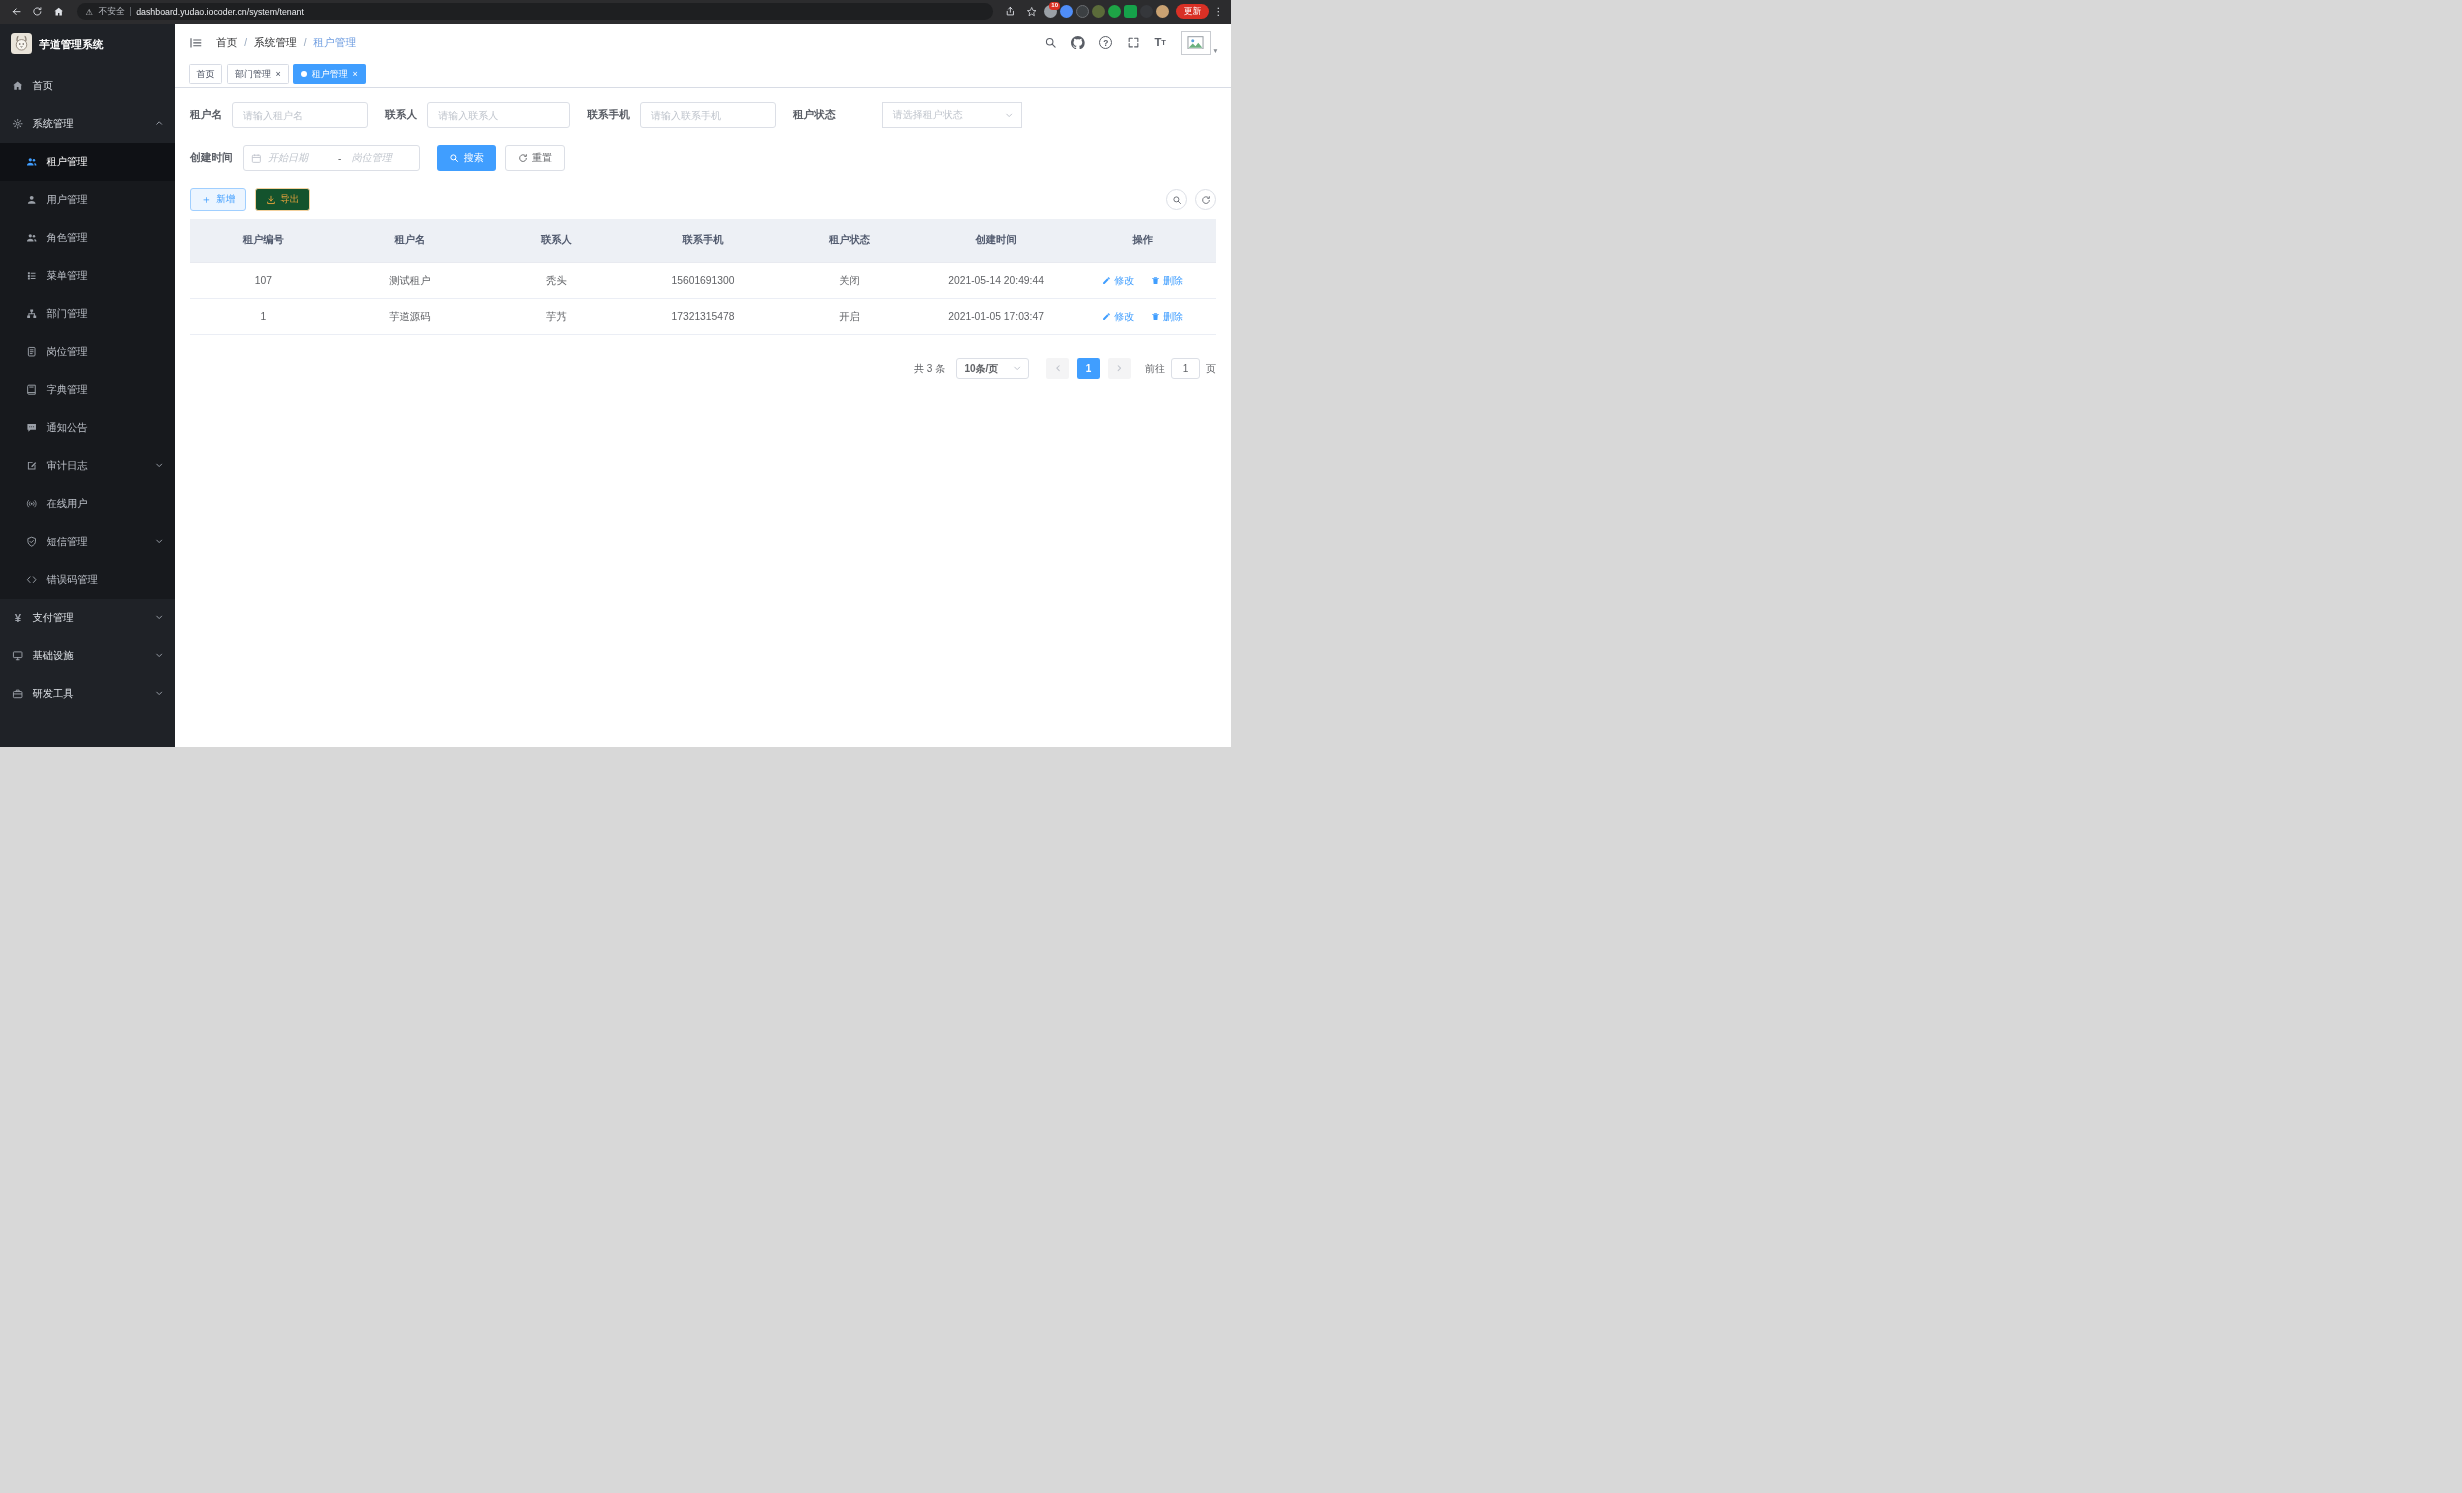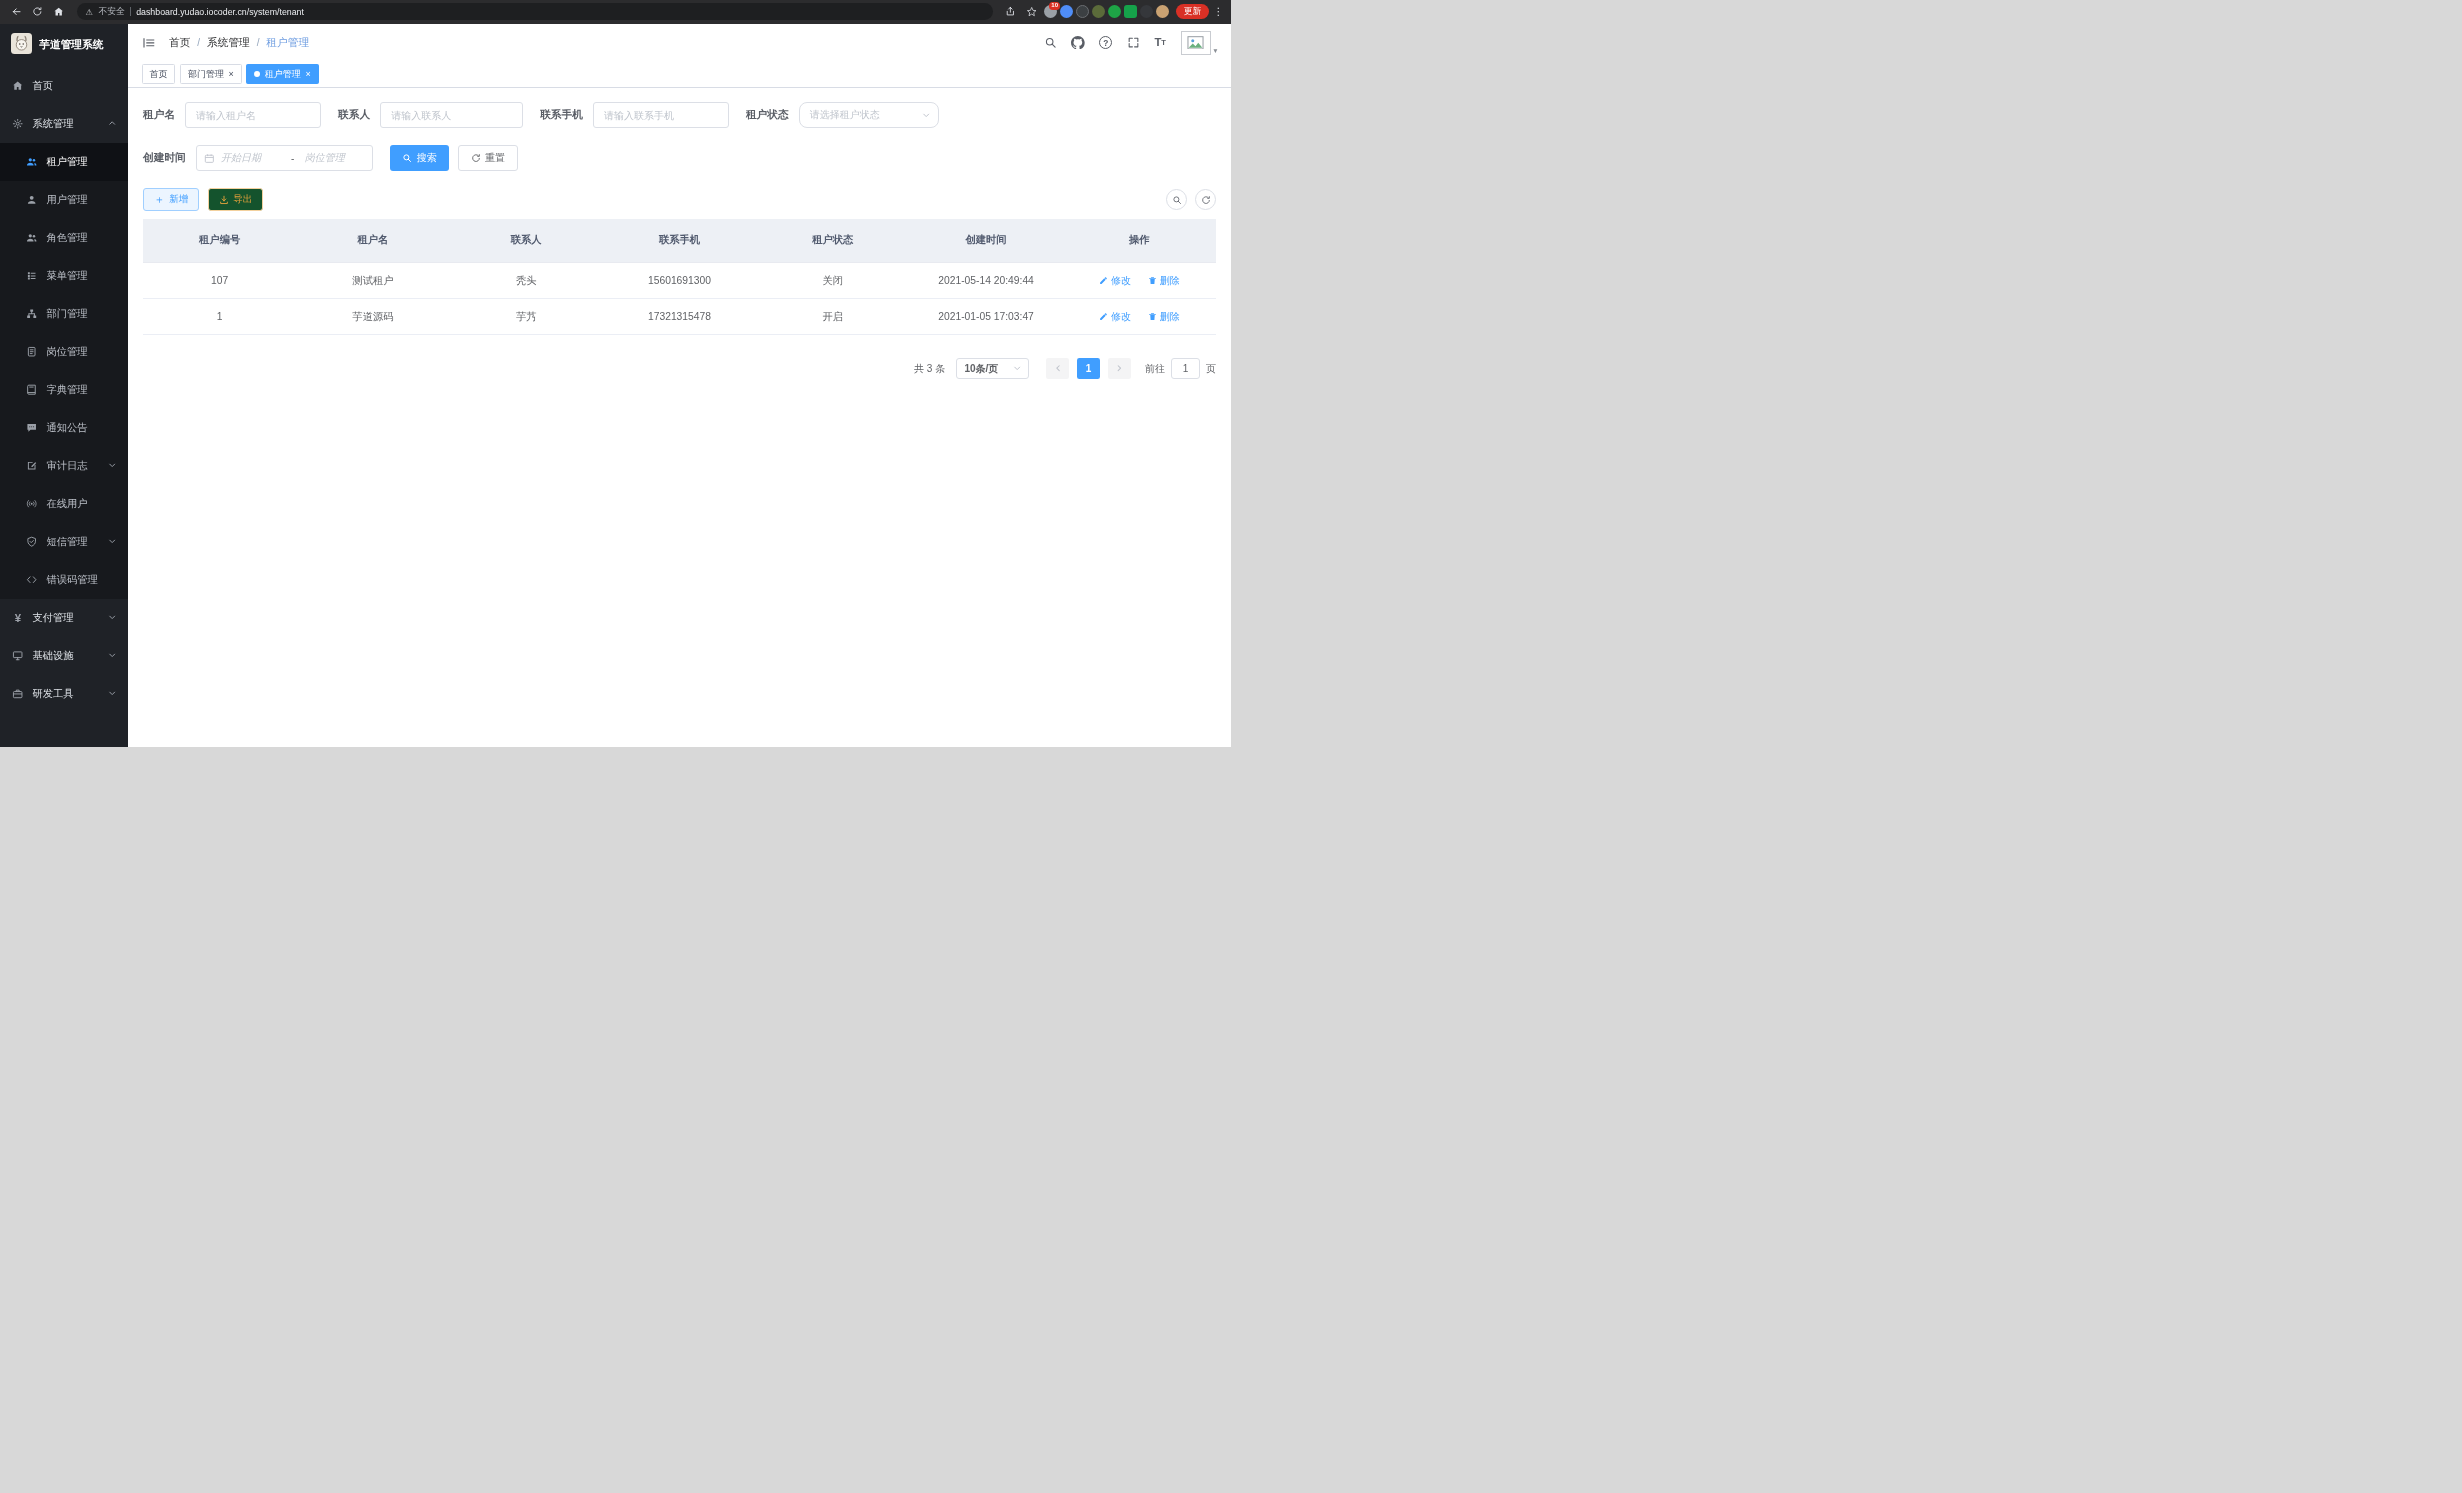--- a/index.html
+++ b/index.html
@@ -16,21 +16,21 @@
   .omni-sec { color:#b6bac0; }
   .omni-div { width:0.8px; height:9px; background:#5f6368; }
   .omni-url { color:#eceef1; white-space:nowrap; overflow:hidden; }
   .ext-dot { width:13px; height:13px; border-radius:50%; flex-shrink:0; position:relative; cursor:pointer; }
   .ext-badge { position:absolute; right:-3.8px; top:-3px; background:#d93025; color:#fff; font-size:6px; line-height:7.6px; padding:0 2.3px; border-radius:3.8px; font-weight:bold; }
   .update-pill { background:#d93025; color:#fff; font-size:8.8px; height:15px; border-radius:7.6px; display:flex; align-items:center; padding:0 7.6px; margin-left:4.6px; cursor:pointer; flex-shrink:0; }
   .kebab { color:#dee1e6; font-size:10px; letter-spacing:0; margin-left:1.5px; cursor:pointer; }
 
   
   .app { display:flex; height:723px; }
-  .sidebar { width:128px; background:#1f2227; flex-shrink:0; color:#c9ccd3; overflow:hidden; }
+  .sidebar { width:175px; background:#1f2227; flex-shrink:0; color:#c9ccd3; overflow:hidden; }
   .logo-row { height:43px; display:flex; align-items:center; gap:7.6px; padding:0 10.7px; }
   .logo-title { color:#ffffff; font-size:10.7px; font-weight:bold; white-space:nowrap; }
   .menu-item { height:38px; display:flex; align-items:center; gap:8.4px; padding:0 12px; font-size:10.3px; color:#dfe3e8; cursor:pointer; white-space:nowrap; }
   .submenu { background:#17191d; }
   .submenu .menu-item { padding-left:26px; color:#bcc0c8; }
   .menu-item.active { background:#0f1115; color:#ffffff; }
   .menu-item.active .mi-icon { color:#409eff; }
   .mi-icon { width:12px; height:12px; display:flex; align-items:center; justify-content:center; color:#9ba0a8; flex-shrink:0; font-size:10.7px; }
   .mi-icon svg { display:block; }
   .arrow { margin-left:auto; color:#989da6; display:flex; }
@@ -61,21 +61,21 @@
   .tag.active .tag-close { color:#fff; }
   .tag-dot { width:6px; height:6px; border-radius:50%; background:#fff; }
 
   
   .main { flex:1; padding:14.5px 15px; background:#fff; overflow:hidden; }
   .filter-row { display:flex; align-items:center; margin-bottom:17px; }
   .filter-item { display:flex; align-items:center; margin-right:17px; }
   .filter-label { font-size:10.7px; font-weight:bold; color:#5a5e66; margin-right:10px; white-space:nowrap; }
   .inp { height:26px; border:0.8px solid #dcdfe6; border-radius:3px; padding:0 10px; font-size:10px; color:#606266; background:#fff; outline:none; font-family:inherit; }
   .inp::placeholder { color:#bfc4cc; }
-  .sel { width:140px; height:26px; border:0.8px solid #dcdfe6; border-radius:8px; padding:0 7.6px 0 10px; display:flex; align-items:center; font-size:10px; color:#bfc4cc; cursor:pointer; background:#fff; }
+  .sel { width:140px; height:26px; border:0.8px solid #dcdfe6; border-radius:0; padding:0 7.6px 0 10px; display:flex; align-items:center; font-size:10px; color:#bfc4cc; cursor:pointer; background:#fff;margin-left:36px; }
   .sel .sel-caret { margin-left:auto; color:#c0c4cc; display:flex; }
   .daterange { width:177px; height:26px; border:0.8px solid #dcdfe6; border-radius:3px; display:flex; align-items:center; padding:0 7.6px; gap:6px; font-size:10px; color:#bfc4cc; background:#fff; cursor:pointer; }
   .daterange .dr-sep { color:#606266; flex:0 0 auto; padding:0 4.6px; }
   .daterange .dr-part { flex:1; text-align:left;font-style:italic; }
   .cal-icon { color:#c0c4cc; display:flex; }
 
   .btn { height:26px; border-radius:3px; border:0.8px solid transparent; font-size:10px; display:inline-flex; align-items:center; justify-content:center; gap:4.6px; padding:0 11.4px; cursor:pointer; font-family:inherit; }
   .btn-primary { background:#409eff; color:#fff; }
   .btn-plain { background:#fff; border-color:#dcdfe6; color:#606266; }
   .toolbar { display:flex; align-items:center; }

